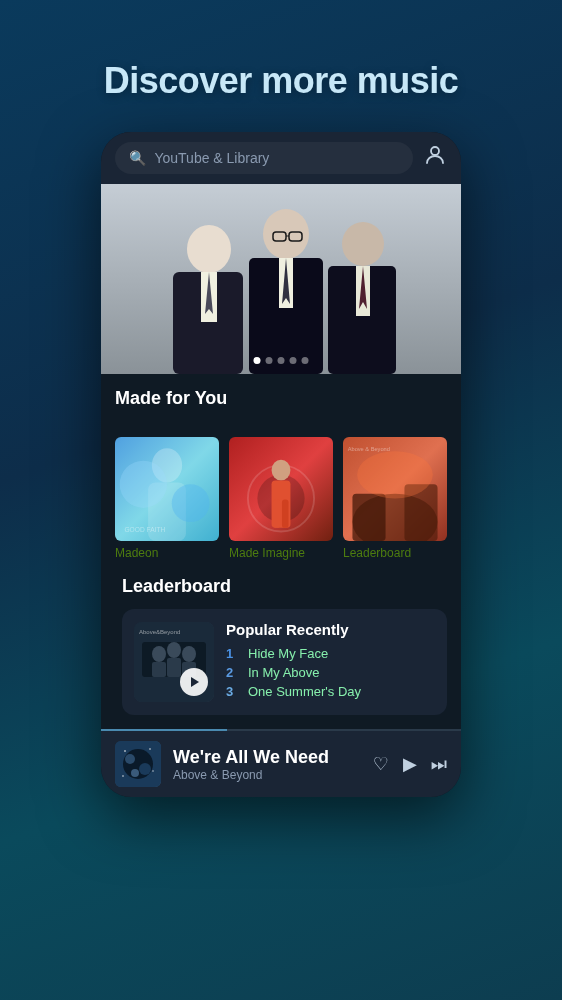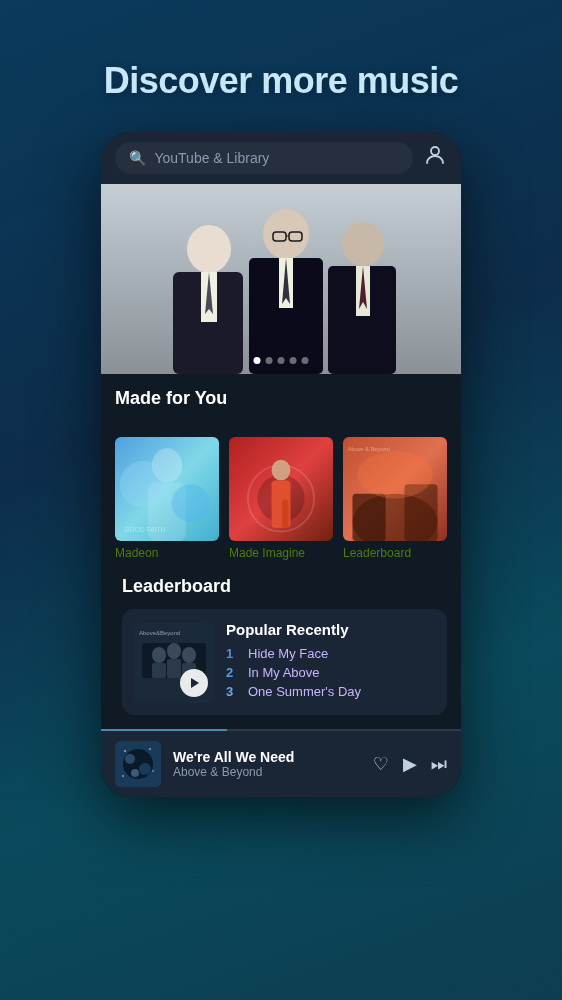--- a/index.html
+++ b/index.html
@@ -150,21 +150,21 @@
       font-weight: 700;
       margin-bottom: 12px;
     }
 
     .leaderboard-card {
       background: #1a2535;
       border-radius: 12px;
       padding: 12px;
       display: flex;
       gap: 12px;
-      align-items: flex-end;
+      align-items: center;
     }
 
     .lb-album-art {
       width: 80px;
       height: 80px;
       border-radius: 8px;
       background: linear-gradient(135deg, #1a2a3a 0%, #2a3a4a 100%);
       flex-shrink: 0;
       position: relative;
       display: flex;
@@ -217,21 +217,21 @@
       font-size: 13px;
       font-weight: 600;
       min-width: 14px;
     }
 
     .lb-num-1 { color: #4a90e2; }
     .lb-num-2 { color: #5a9ae2; }
     .lb-num-3 { color: #6aaae2; }
 
     .lb-track-name {
-      color: #c4b5fd;
+      color: #86efac;
       font-size: 13px;
     }
 
     .mini-player {
       display: flex;
       align-items: center;
       background: #1a2535;
       padding: 10px 14px;
       gap: 12px;
     }
@@ -244,21 +244,21 @@
       flex-shrink: 0;
       overflow: hidden;
     }
 
     .mini-info {
       flex: 1;
     }
 
     .mini-track-title {
       color: #ffffff;
-      font-size: 14px;
+      font-size: 18px;
       font-weight: 600;
     }
 
     .mini-artist {
       color: #8a9ab0;
       font-size: 12px;
     }
 
     .mini-controls {
       display: flex;

